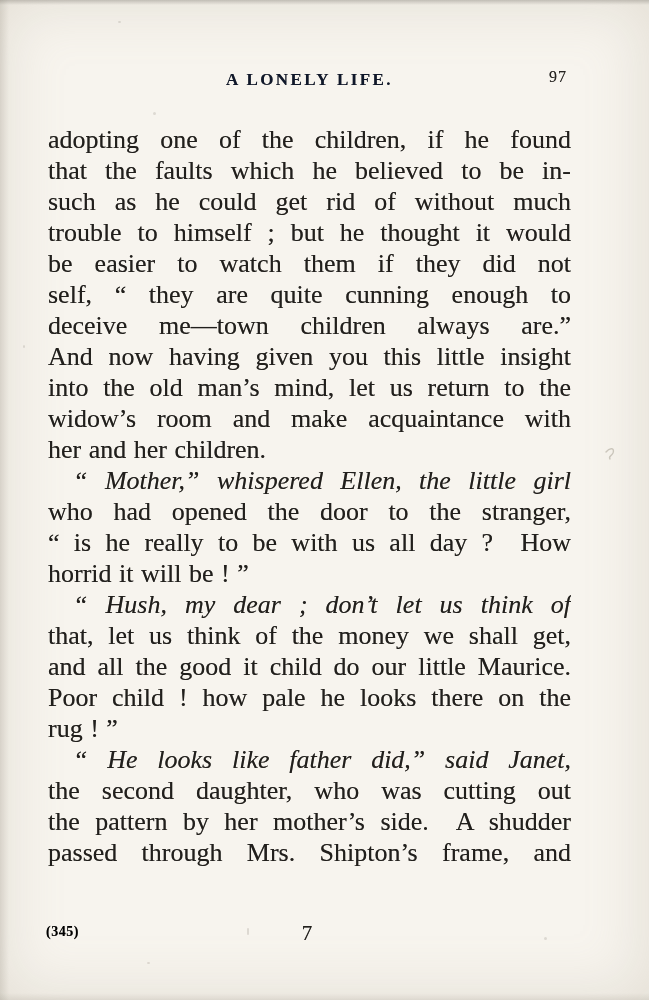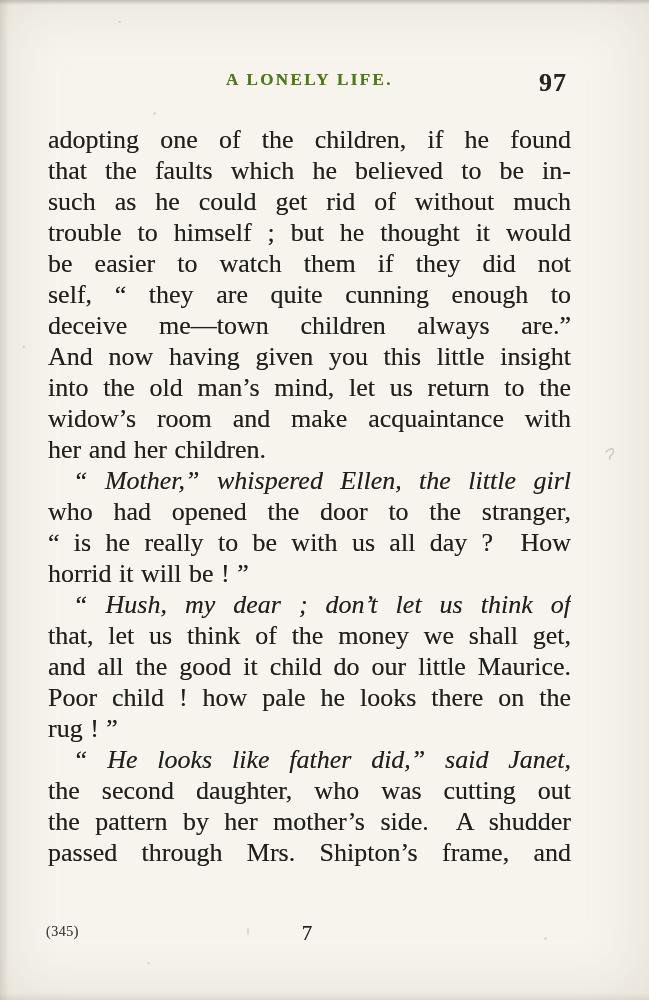--- a/index.html
+++ b/index.html
@@ -39,29 +39,29 @@
     top: 70px;
     width: 523px;
     height: 22px;
   }
   .head-title {
     display: block;
     text-align: center;
     font-size: 17px;
     font-weight: 700;
     letter-spacing: 2.4px;
-    color: #4d7c0f;
+    color: #0f172a;
     text-shadow: 0 0 0.5px rgba(30,28,25,0.55);
   }
   .head-folio {
     position: absolute;
     right: 4px;
     top: -2px;
-    font-size: 26px;
-    font-weight: 700;
+    font-size: 16px;
+    font-weight: 400;
     letter-spacing: 1px;
     color: #262421;
     text-shadow: 0 0 0.5px rgba(30,28,25,0.5);
   }
   .text-block {
     position: absolute;
     left: 48px;
     top: 124px;
     width: 523px;
   }
@@ -77,23 +77,23 @@
     text-shadow: 0 0 0.6px rgba(25,23,20,0.55);
     white-space: normal;
   }
   .line.ind { text-indent: 25px; font-style: italic; }
   .line.pe  { text-align-last: left; }
   .page-foot-sig {
     position: absolute;
     left: 46px;
     top: 924px;
     font-size: 14px;
-    font-weight: 400;
+    font-weight: 700;
     letter-spacing: 0.5px;
-    color: #404040;
+    color: #000000;
     text-shadow: 0 0 0.5px rgba(30,28,25,0.5);
   }
   .page-foot-num {
     position: absolute;
     left: 48px;
     top: 921px;
     width: 518px;
     text-align: center;
     font-size: 21px;
     font-weight: 400;

